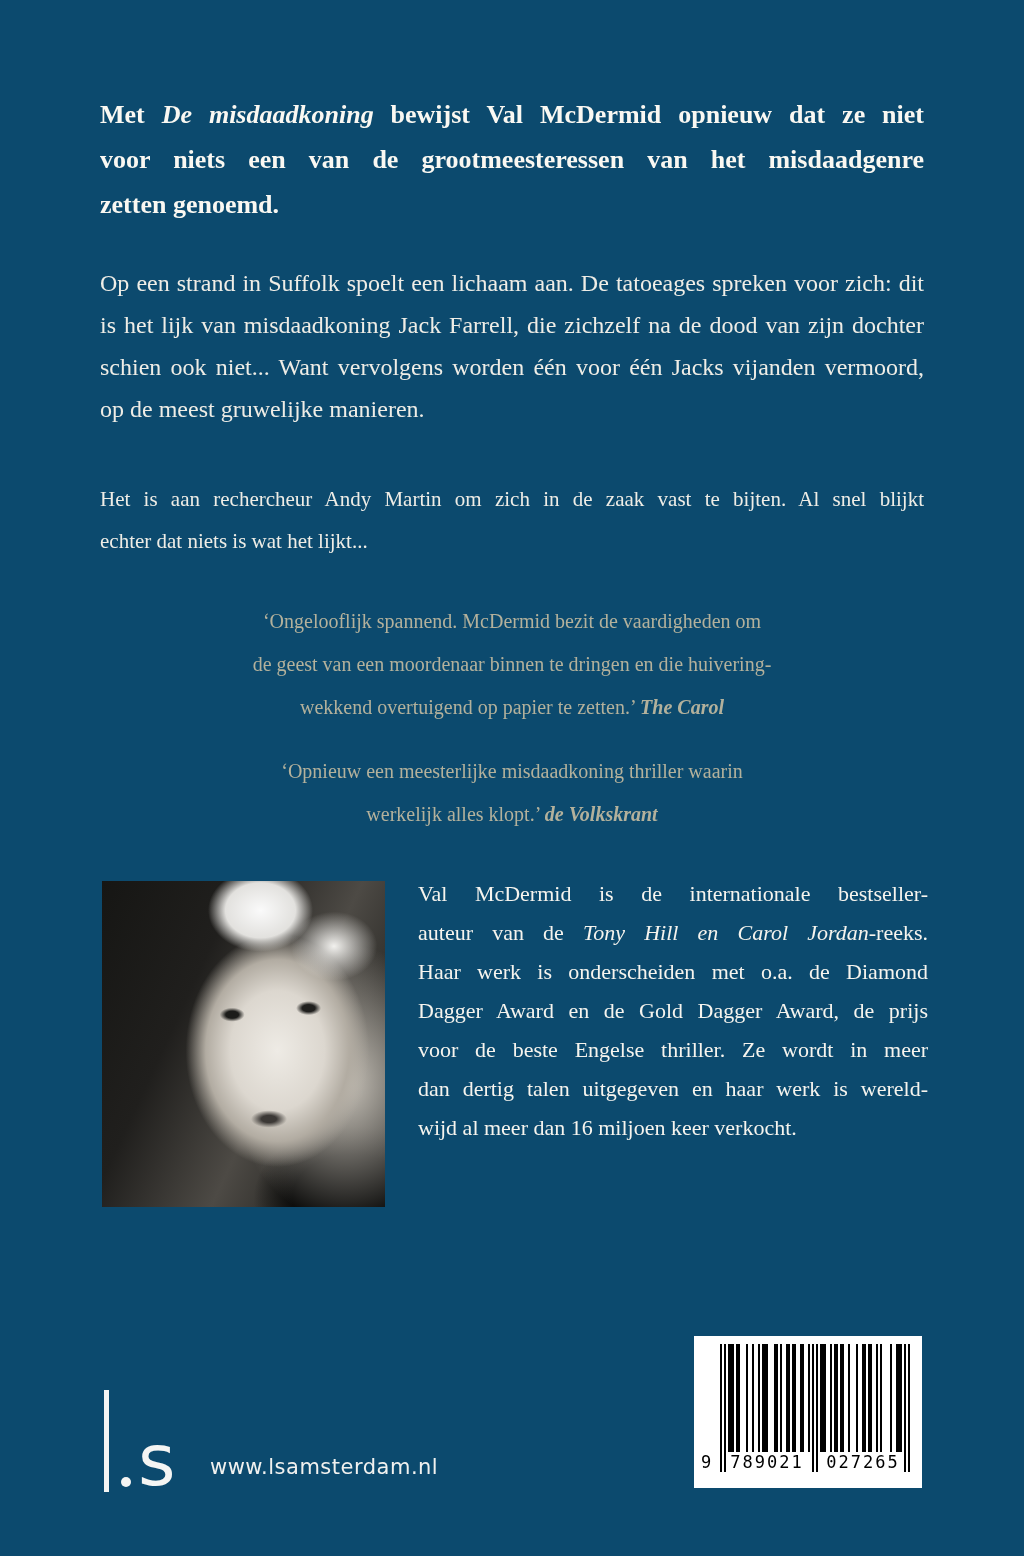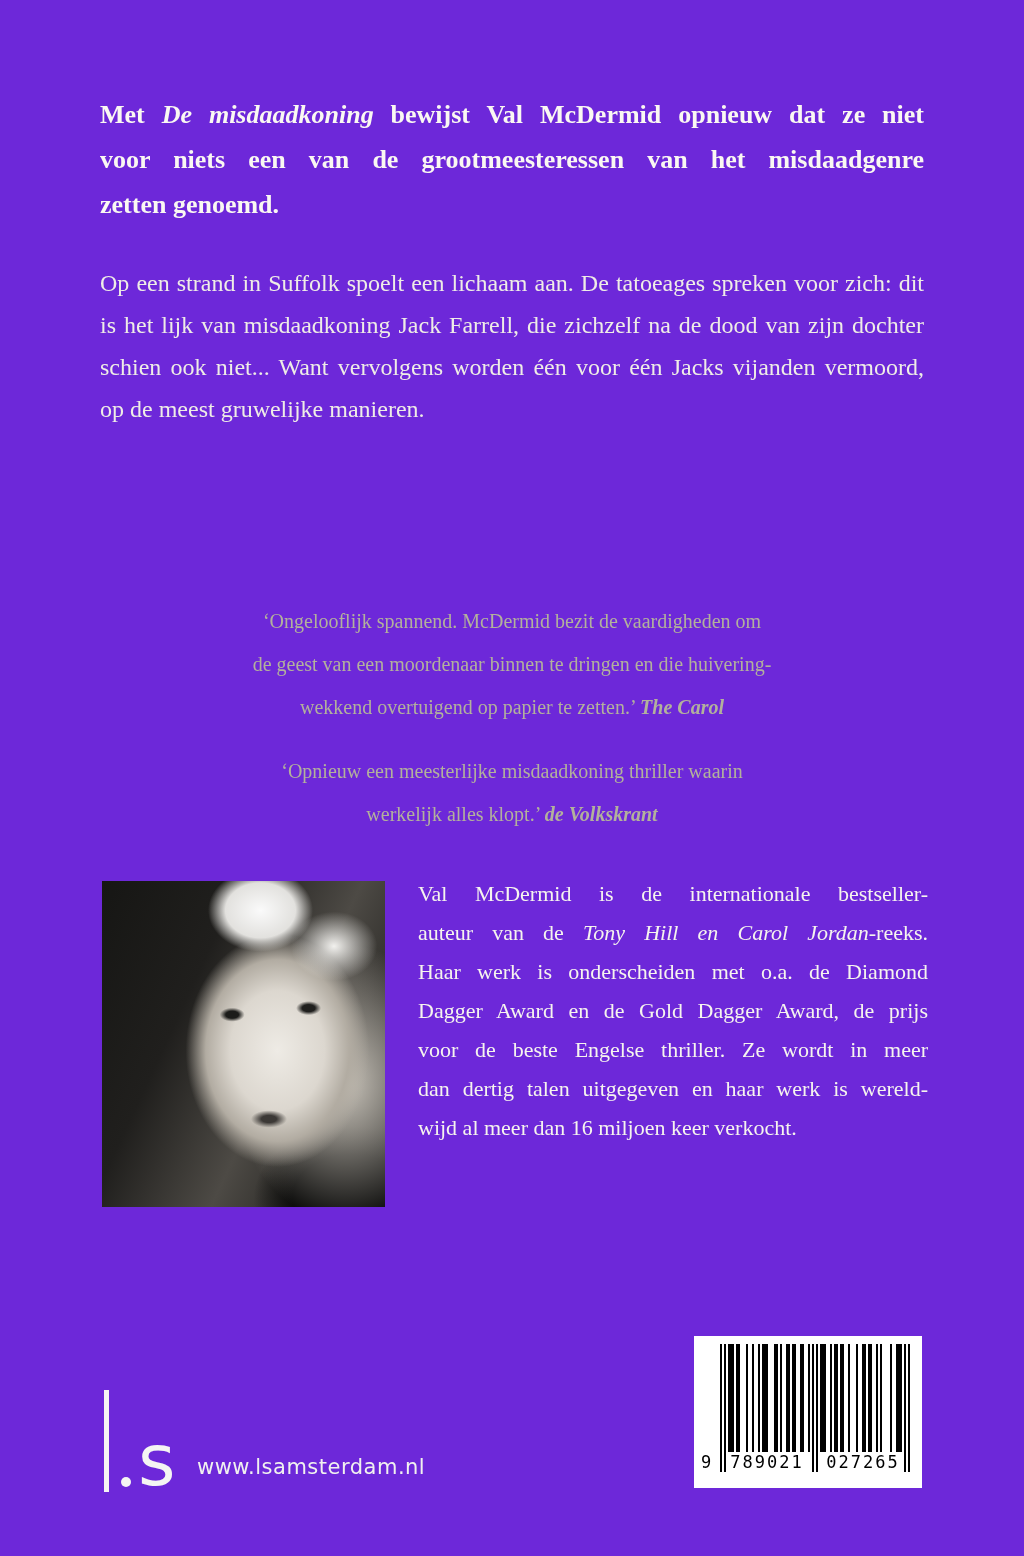--- a/index.html
+++ b/index.html
@@ -1,18 +1,18 @@
 <!DOCTYPE html>
 <html><head>
 <meta charset="utf-8">
 <style>
   html,body{margin:0;padding:0;background:#000;}
   .page{
     position:relative;width:1024px;height:1556px;overflow:hidden;
-    background:#6d28d9;
+    background:#0c4a6e;
     font-family:"Liberation Serif", serif;
   }
   
   .tblock{position:absolute;color:#f2f0e9;}
   .tline{text-align:justify;text-align-last:justify;}
   .tlast{text-align-last:left;}
   .centered .tline{text-align:center;text-align-last:center;}
   .seg-n{font-style:normal;}
   .seg-i{font-style:italic;}
   .seg-bi{font-style:italic;font-weight:bold;}
@@ -40,21 +40,21 @@
       radial-gradient(ellipse 130px 95px at 88% 97%, #0d0d0c 0% 45%, rgba(13,13,12,0) 75%),
       linear-gradient(115deg, #161614 0%, #201f1d 32%, #4d4a45 60%, #242320 84%, #121211 100%);
     background-color:#1a1a18;
   }
 
   
   .logo-bar{position:absolute;left:104px;top:1390px;width:5px;height:102px;background:#f5f5f3;}
   .logo-dot{position:absolute;left:121px;top:1477px;width:10px;height:10px;border-radius:50%;background:#f5f5f3;}
   .logo-s{position:absolute;left:138px;top:1424px;color:#f5f5f3;
           font-family:"DejaVu Sans", sans-serif;font-size:72px;line-height:72px;font-weight:normal;}
-  .site{position:absolute;left:197px;top:1455px;color:#f1f1ef;
+  .site{position:absolute;left:210px;top:1455px;color:#f1f1ef;
         font-family:"DejaVu Sans", sans-serif;font-size:21px;letter-spacing:0.5px;}
 
   
   .barcode{position:absolute;left:694px;top:1336px;width:228px;height:152px;background:#ffffff;}
   .bars{position:absolute;left:26px;top:8px;height:128px;}
   .bars .m{position:absolute;top:0;width:2px;height:108px;background:#000;}
   .bars .m.g{height:128px;}
   .bc-digit{position:absolute;font-family:"DejaVu Sans Mono", monospace;
             font-size:17px;color:#000;top:116px;letter-spacing:2px;}
   .bc-lead{left:7px;}
@@ -72,20 +72,24 @@
       <div class="tline tlast"><span class="seg-n">zetten genoemd.</span></div>
     </section>
 
   <section class="tblock syn1">
       <div class="tline"><span class="seg-n">Op een strand in Suffolk spoelt een lichaam aan. De tatoeages spreken voor zich: dit</span></div>
       <div class="tline"><span class="seg-n">is het lijk van misdaadkoning Jack Farrell, die zichzelf na de dood van zijn dochter</span></div>
       <div class="tline"><span class="seg-n">schien ook niet... Want vervolgens worden één voor één Jacks vijanden vermoord,</span></div>
       <div class="tline tlast"><span class="seg-n">op de meest gruwelijke manieren.</span></div>
     </section>
 
+  <section class="tblock syn2">
+      <div class="tline"><span class="seg-n">Het is aan rechercheur Andy Martin om zich in de zaak vast te bijten. Al snel blijkt</span></div>
+      <div class="tline tlast"><span class="seg-n">echter dat niets is wat het lijkt...</span></div>
+    </section>
 
   <section class="tblock quote q1 centered">
       <div class="tline"><span class="seg-n">‘Ongelooflijk spannend. McDermid bezit de vaardigheden om</span></div>
       <div class="tline"><span class="seg-n">de geest van een moordenaar binnen te dringen en die huivering-</span></div>
       <div class="tline tlast"><span class="seg-n">wekkend overtuigend op papier te zetten.’ </span><span class="seg-bi">The Carol</span></div>
     </section>
 
   <section class="tblock quote q2 centered">
       <div class="tline"><span class="seg-n">‘Opnieuw een meesterlijke misdaadkoning thriller waarin</span></div>
       <div class="tline tlast"><span class="seg-n">werkelijk alles klopt.’ </span><span class="seg-bi">de Volkskrant</span></div>

